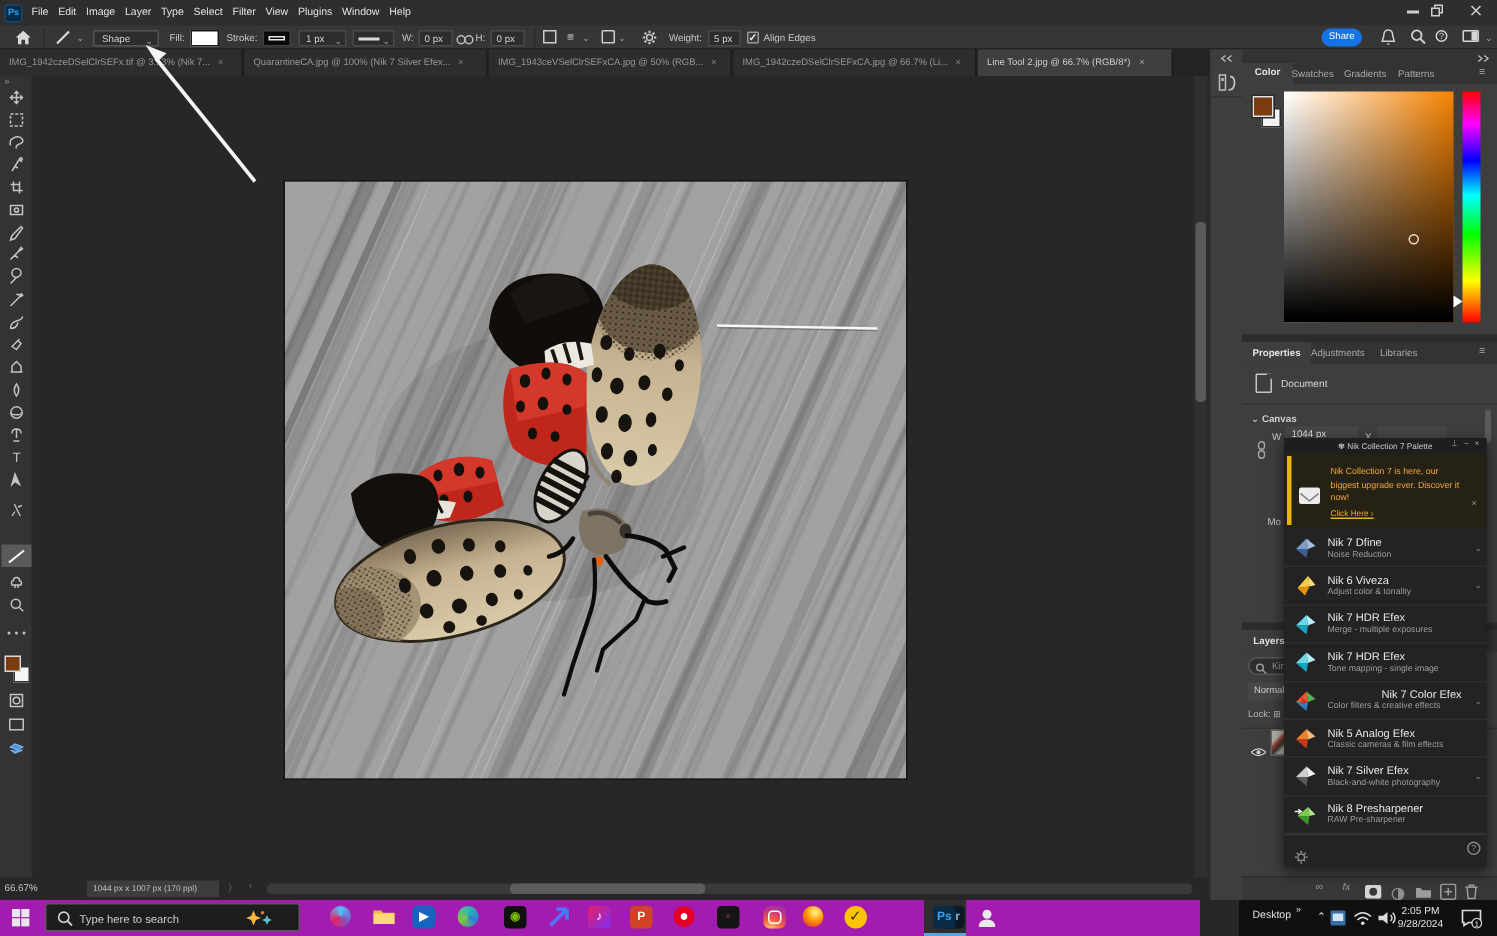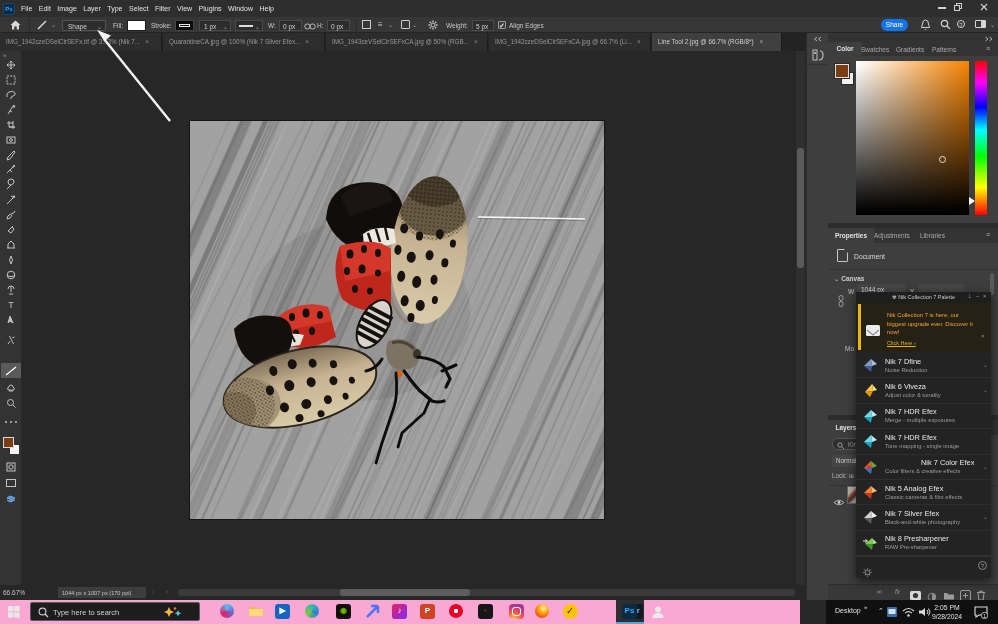--- a/index.html
+++ b/index.html
@@ -680,21 +680,21 @@
     <span class="abs" style="left:7px;top:6px;"><svg width="9" height="9">
             <circle cx="4.5" cy="4.5" r="2.2" fill="none" stroke="#8a8a8a" stroke-width="0.9"></circle>
             <g stroke="#8a8a8a" stroke-width="1.1">
               <path d="M4.5 0.2 V1.6 M4.5 7.4 V8.8 M0.2 4.5 H1.6 M7.4 4.5 H8.8 M1.5 1.5 l1 1 M6 6 l1 1 M7.5 1.5 l-1 1 M3 6 l-1 1"></path>
             </g>
           </svg></span>
     <span class="abs" style="left:122px;top:4px;width:9px;height:9px;border:1px solid #888;border-radius:50%;color:#999;font-size:6px;text-align:center;line-height:9px;">?</span>
   </div>
 </div>
 
-<div class="abs" style="left:0;top:600px;width:800px;height:24px;background:#f9a8d4;text-decoration:underline;" id="taskbar">
+<div class="abs" style="left:0;top:600px;width:800px;height:24px;background:#a21caf;text-decoration:underline;" id="taskbar">
 
   <svg class="abs" style="left:8px;top:6px;" width="12" height="12">
         <g fill="#e8e8e8">
           <rect x="0" y="0" width="5.4" height="5.4"></rect>
           <rect x="6.2" y="0" width="5.4" height="5.4"></rect>
           <rect x="0" y="6.2" width="5.4" height="5.4"></rect>
           <rect x="6.2" y="6.2" width="5.4" height="5.4"></rect>
         </g>
       </svg>
 

